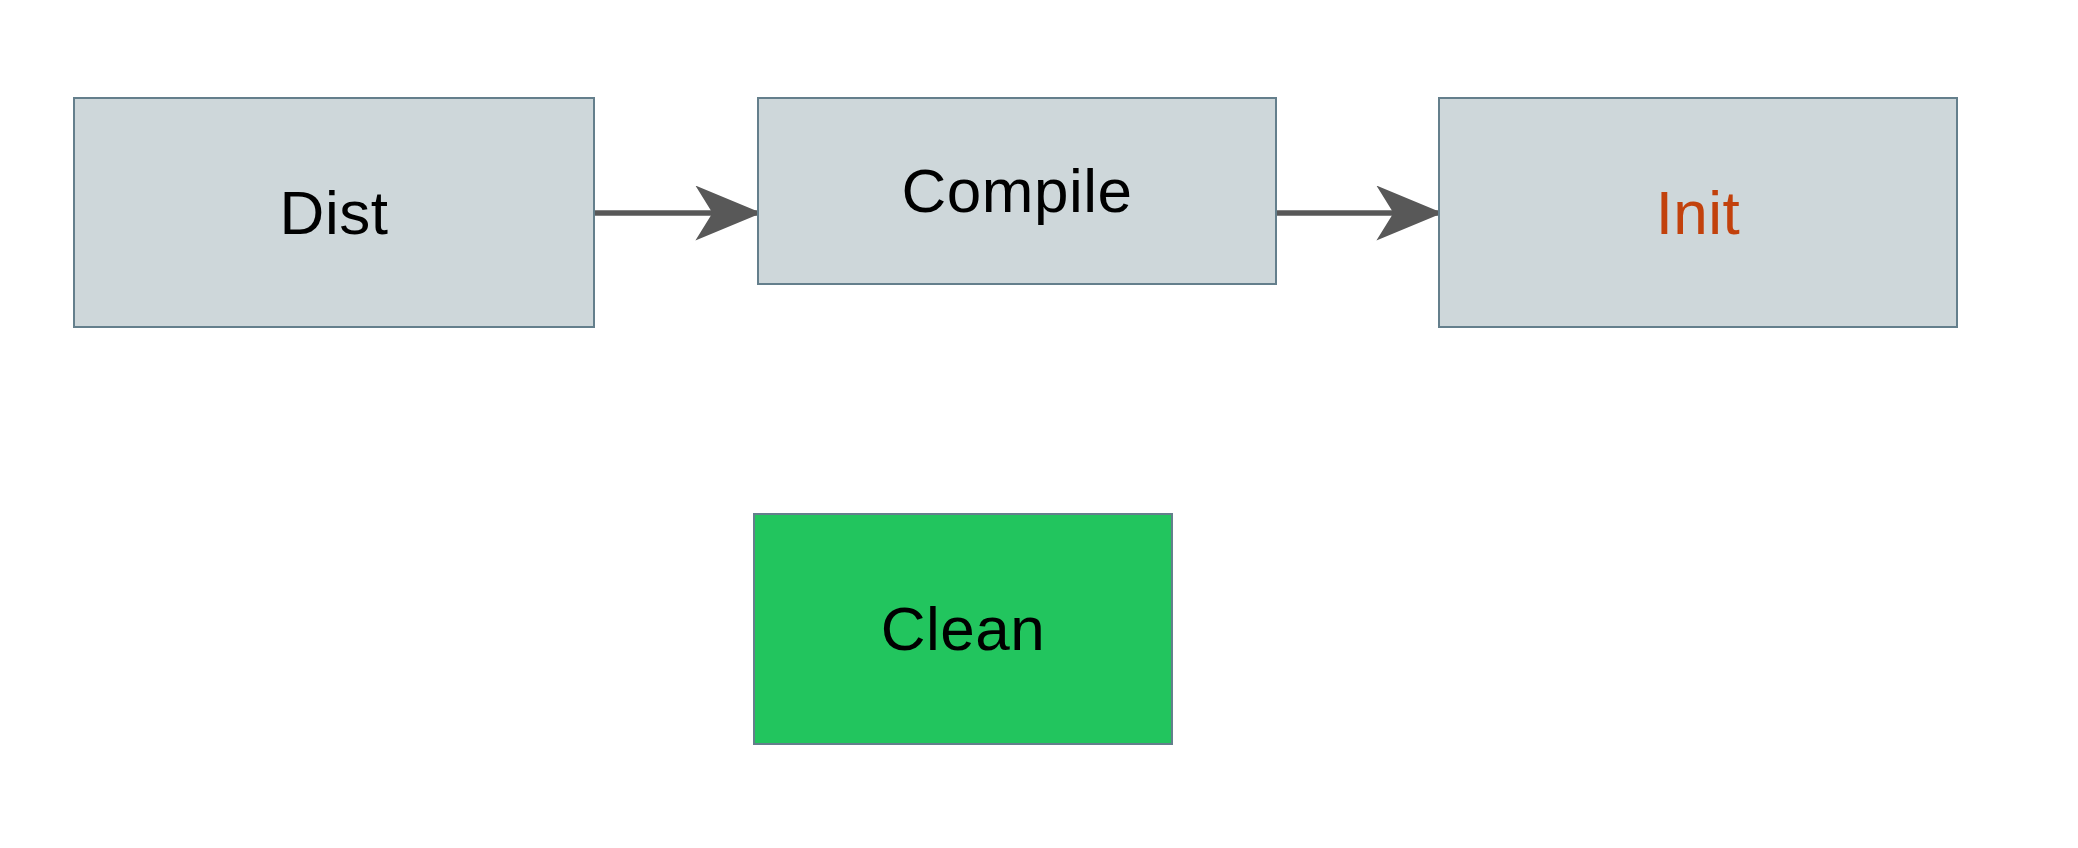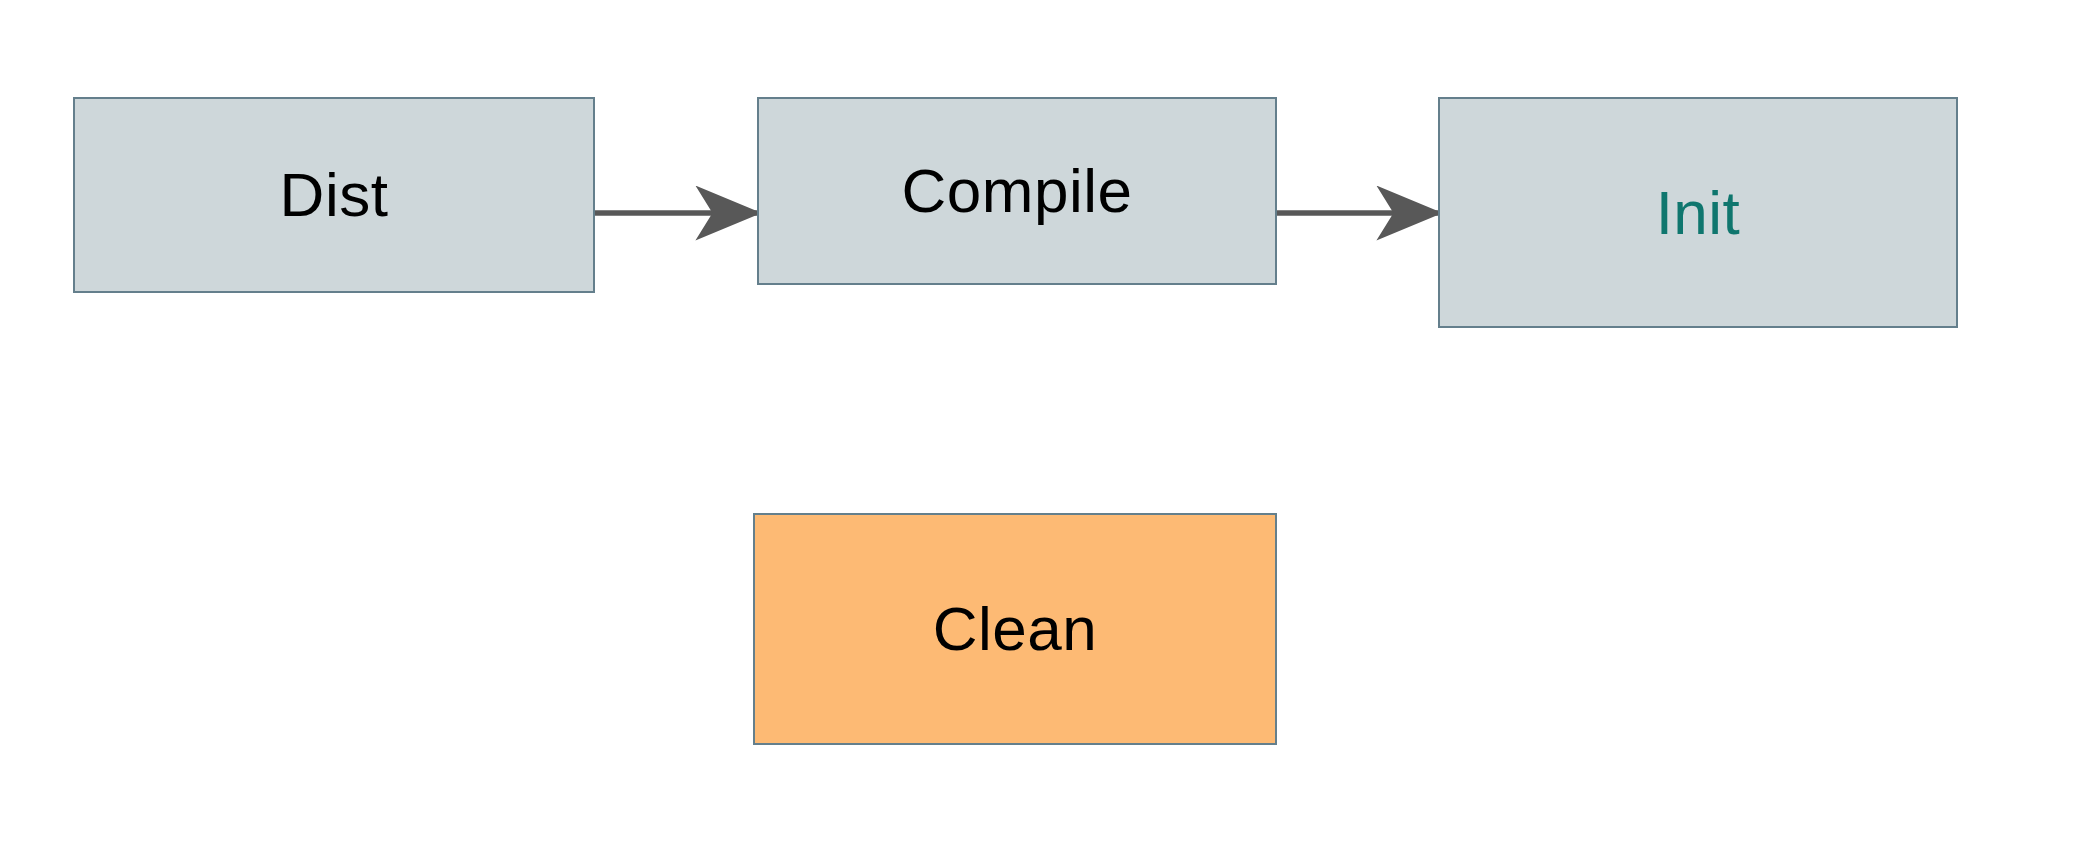--- a/index.html
+++ b/index.html
@@ -57,29 +57,29 @@
       </marker>
     </defs>
     <g>
       <line id="edge-0" x1="595" y1="213" x2="757" y2="213" stroke="#585858" stroke-width="5.5" marker-end="url(#arrowhead)"></line>
     </g>
     <g>
       <line id="edge-1" x1="1277" y1="213" x2="1438" y2="213" stroke="#585858" stroke-width="5.5" marker-end="url(#arrowhead)"></line>
     </g>
   </svg>
 
-  <div class="node" id="node-dist" style="left: 73px; top: 97px; width: 522px; height: 196px; background: rgb(206, 215, 218); border-color: rgb(100, 127, 140);">
+  <div class="node" id="node-dist" style="left: 73px; top: 97px; width: 522px; height: 231px; background: rgb(206, 215, 218); border-color: rgb(100, 127, 140);">
     <span class="node-label" style="color: rgb(0, 0, 0);">Dist</span>
   </div>
 
   <div class="node" id="node-compile" style="left: 757px; top: 97px; width: 520px; height: 188px; background: rgb(206, 215, 218); border-color: rgb(100, 127, 140);">
     <span class="node-label" style="color: rgb(0, 0, 0);">Compile</span>
   </div>
 
   <div class="node" id="node-init" style="left: 1438px; top: 97px; width: 520px; height: 231px; background: rgb(206, 215, 218); border-color: rgb(100, 127, 140);">
-    <span class="node-label" style="color: #0f766e;">Init</span>
+    <span class="node-label" style="color: #c2410c;">Init</span>
   </div>
 
-  <div class="node" id="node-clean" style="left: 753px; top: 513px; width: 524px; height: 232px; background: #fdba74; border-color: rgb(100, 127, 140);">
+  <div class="node" id="node-clean" style="left: 753px; top: 513px; width: 420px; height: 232px; background: #22c55e; border-color: rgb(100, 127, 140);">
     <span class="node-label" style="color: rgb(0, 0, 0);">Clean</span>
   </div>
 
 </div>
 
 </body></html>

